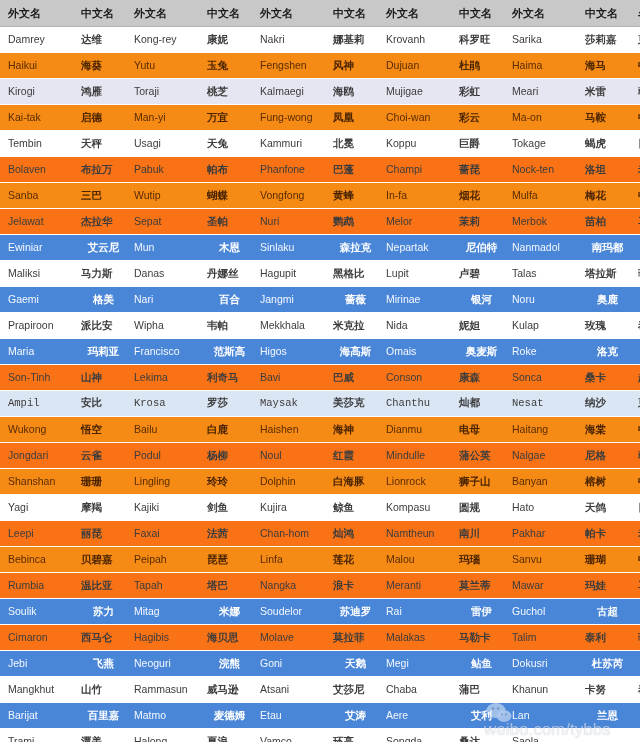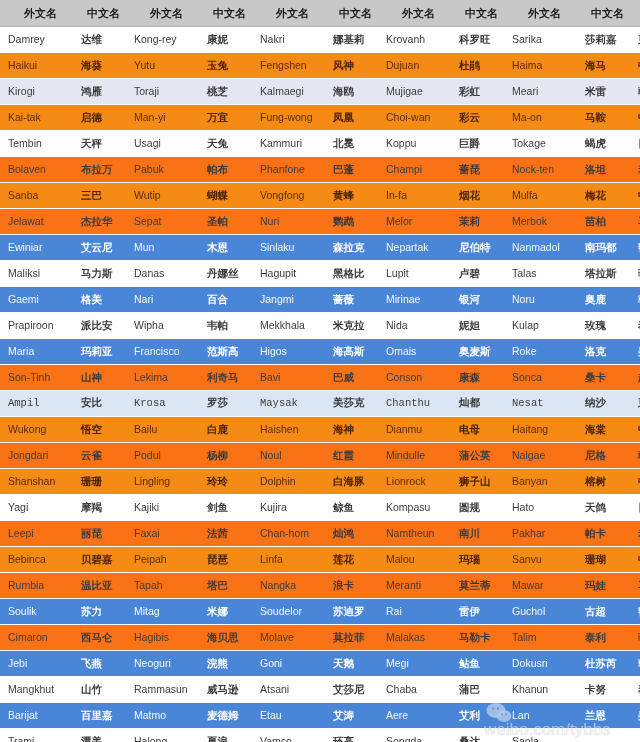--- a/index.html
+++ b/index.html
@@ -21,21 +21,21 @@
   }
   table.typhoon-table col.c-fn { width: 73px; }
   table.typhoon-table col.c-cn { width: 53px; }
   table.typhoon-table col.c-src { width: 88px; }
 
   thead th {
     background: #c8c8c8;
     color: #1a1a1a;
     font-size: 11px;
     font-weight: bold;
-    text-align: center;
+    text-align: left;
     padding: 6px 0 6px 8px;
     height: 14px;
     line-height: 14px;
     white-space: nowrap;
     border-bottom: 1px solid #b4b4b4;
   }
   tbody td {
     font-size: 10.5px;
     padding: 0 0 0 8px;
     height: 25px;
@@ -50,21 +50,21 @@
   }
   
   tr.r-white  td { background: #ffffff; color: #3c3c3c; }
   tr.r-cream  td { background: #f97316; color: #3c3c3c; margin-left: 40px; }
   tr.r-pale   td { background: #f97316; color: #3c3c3c; }
   tr.r-lilac  td { background: #e6e6f2; color: #3c3c3c; }
   tr.r-lblue  td { background: #dbe6f5; color: #3c3c3c; font-family: Liberation Mono, monospace; }
   tr.r-orange td { background: #f58a15; color: #5a2c00; }
   tr.r-orange td.cn { color: #4a2400; }
   tr.r-blue   td { background: #4a86d8; color: #f4f8ff; }
-  tr.r-blue   td.cn { color: #ffffff; }
+  tr.r-blue   td.cn { color: #ffffff; text-align: center; }
 
   
   .watermark {
     position: absolute;
     right: 4px;
     bottom: 2px;
     width: 152px;
     height: 44px;
     pointer-events: none;
     opacity: 0.55;

